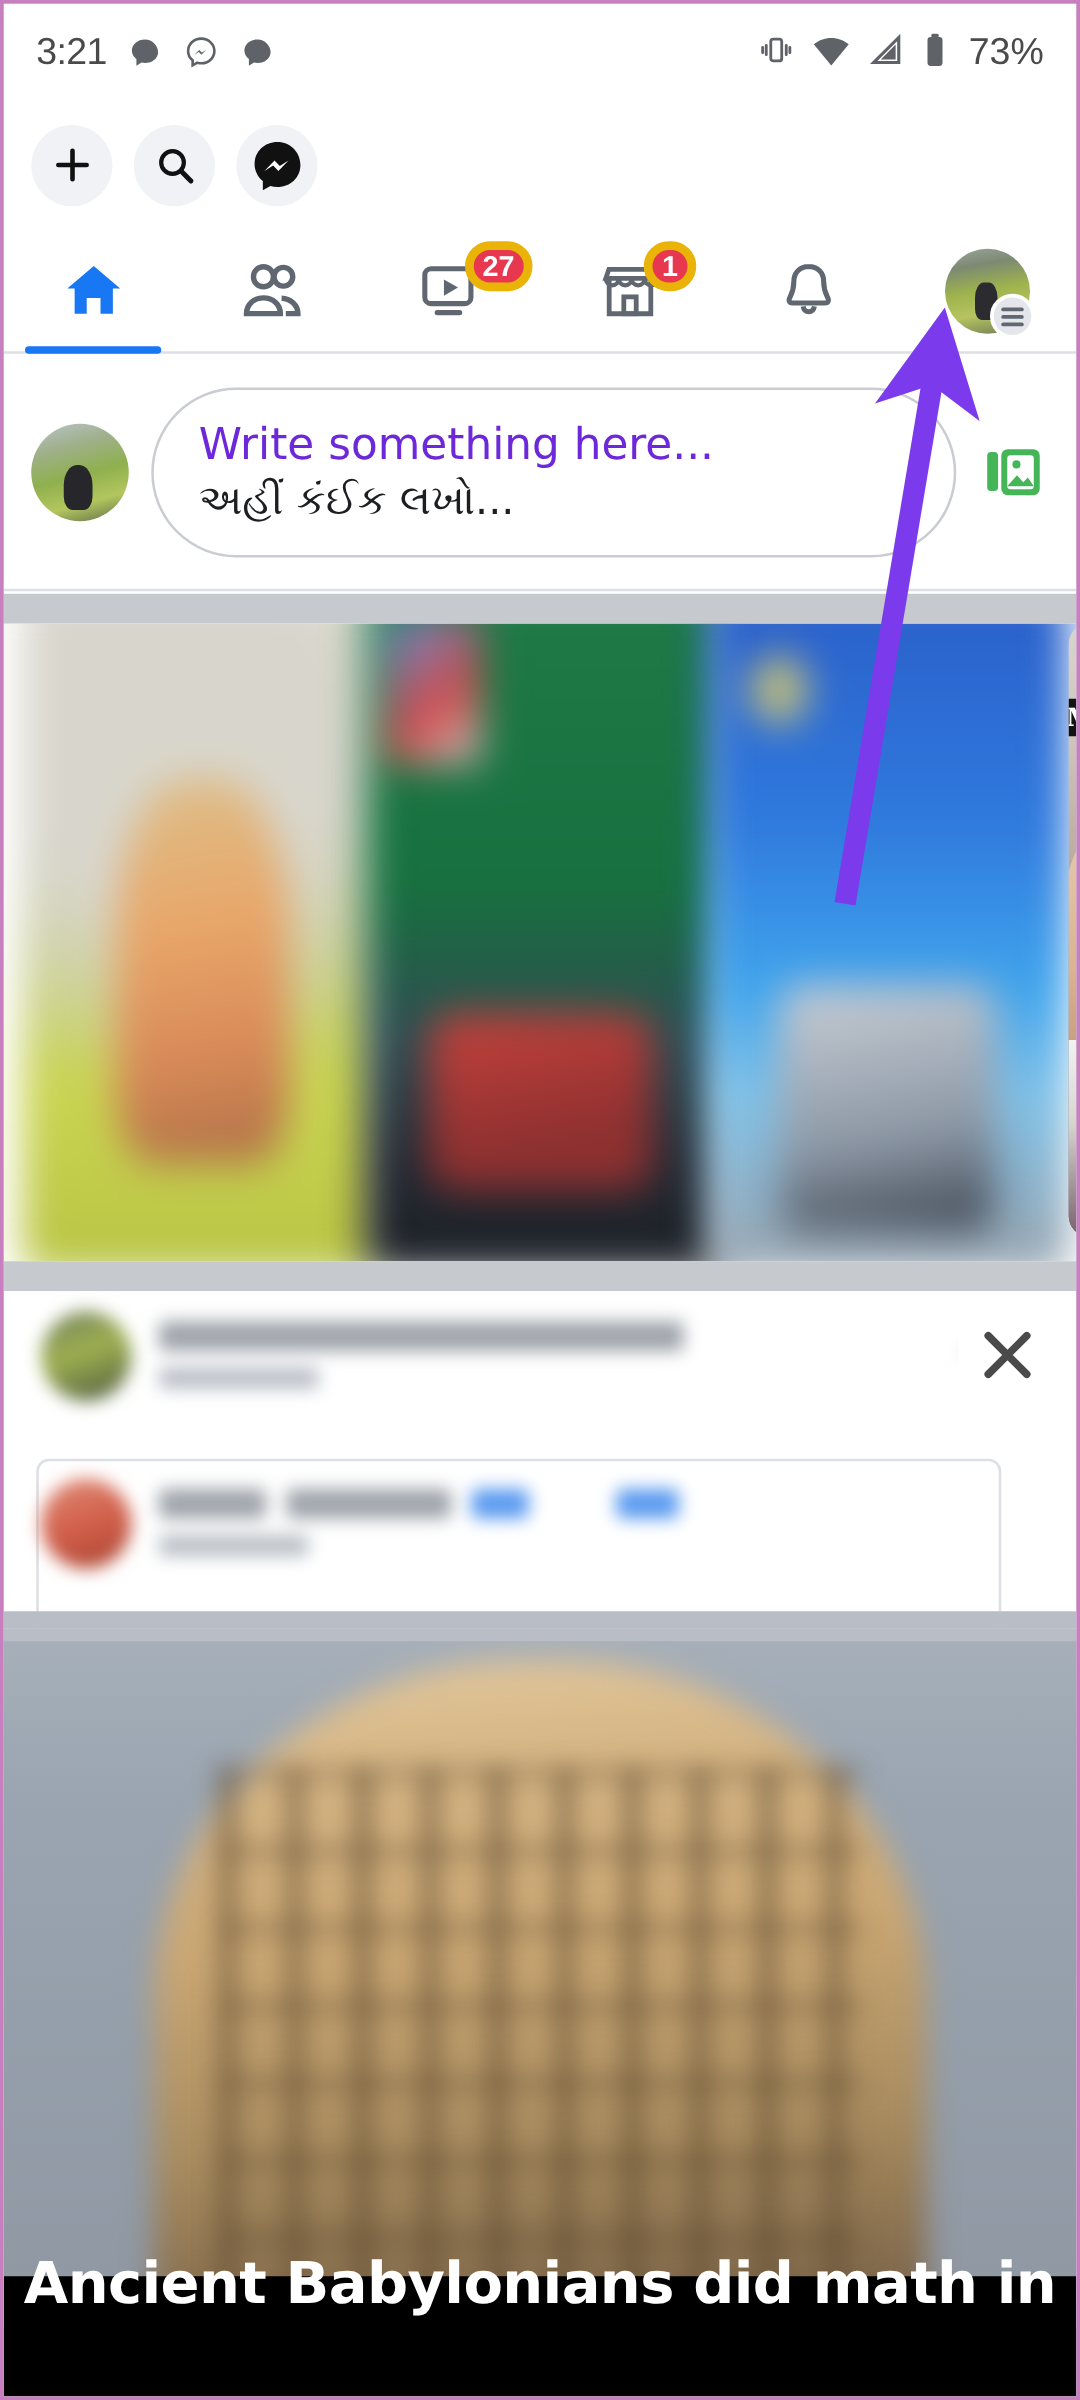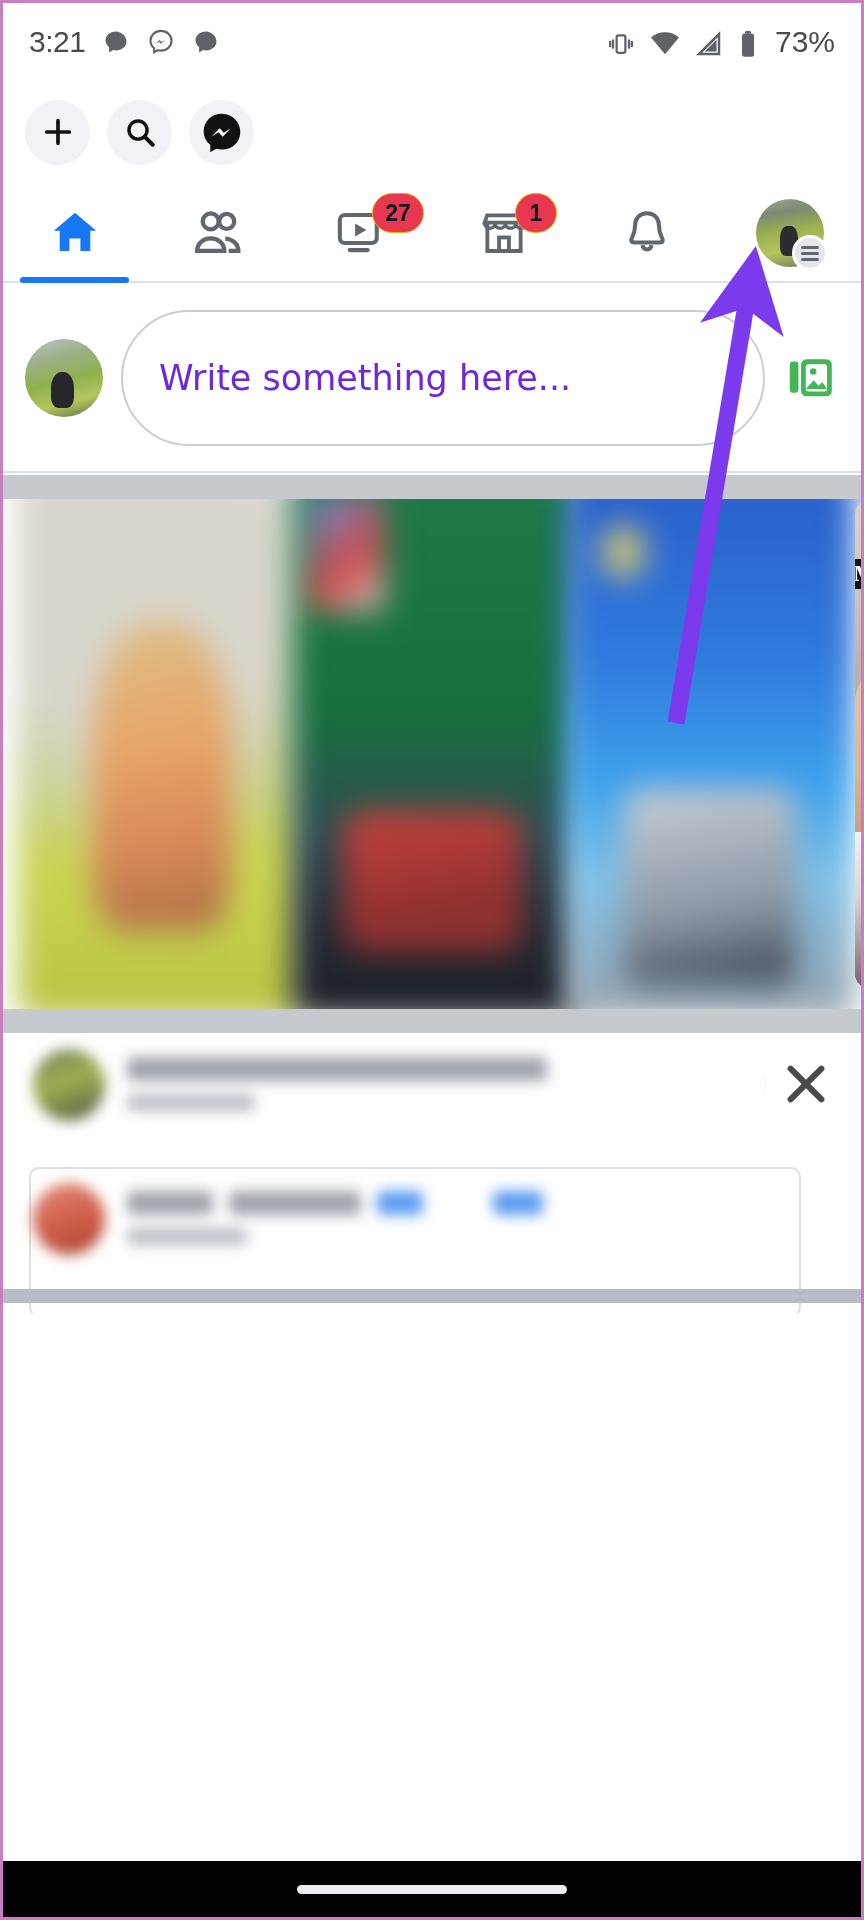--- a/index.html
+++ b/index.html
@@ -18,21 +18,21 @@
   }
 
   
   .statusbar {
     position:absolute; left:0; top:0; width:858px; height:78px;
     display:flex; align-items:center; justify-content:space-between;
     padding:0 26px; background:#ffffff;
   }
   .sb-left { display:flex; align-items:center; gap:17px; }
   .sb-time { font-size:30px; color:#4a4a4a; letter-spacing:-0.5px; }
-  .sb-right { display:flex; align-items:flex-end; gap:13px; }
+  .sb-right { display:flex; align-items:flex-start; gap:13px; }
   .sb-batt-text { font-size:30px; color:#4a4a4a; margin-left:3px; }
   .ic { display:block; }
 
   
   .fbheader {
     position:absolute; left:0; top:78px; width:858px; height:102px;
     display:flex; align-items:center; justify-content:space-between;
     padding:0 22px; background:#ffffff;
   }
   .fb-wordmark {
@@ -56,24 +56,24 @@
   .tab {
     flex:1; position:relative; height:100px;
     display:flex; align-items:center; justify-content:center;
   }
   .tab-underline {
     position:absolute; left:12%; bottom:0; width:76%; height:6px;
     background:#1877F2; border-radius:3px;
   }
   .badge {
     position:absolute; border-radius:22px;
-    background:#e8384f; color:#0f172a;
+    background:#e8384f; color:#ffffff;
     font-size:23px; font-weight:bold;
     display:flex; align-items:center; justify-content:center;
-    border:1px solid #eab308;
+    border:7px solid #eab308;
     text-align:right;
   }
   .badge-27 { top:10px; left:58%; min-width:52px; height:40px; padding:0 7px; }
   .badge-1  { top:10px; left:58%; min-width:42px; height:40px; padding:0 7px; }
 
   .avatar-wrap { position:relative; width:68px; height:68px; }
   .avatar {
     width:68px; height:68px; border-radius:50%; overflow:hidden;
     position:relative;
     background:linear-gradient(170deg,#9aa59b 0%,#7d8a72 22%,#9db24e 48%,#b6c45e 72%,#6f7a5a 100%);
@@ -405,20 +405,21 @@
             <i></i>
         </div>
       </div>
     </div>
   </div>
 
   <div class="composer">
     <div class="composer-avatar"></div>
     <div class="composer-box">
       <div class="composer-line1">Write something here...</div>
+      <div class="composer-line2">અહીં કંઈક લખો...</div>
     </div>
     <div class="photo-btn">
       <svg width="52" height="52" viewBox="0 0 24 24">
         <rect x="2.2" y="4.4" width="4" height="14.4" rx="1.4" fill="#45b658"></rect>
         <rect x="7.4" y="3.4" width="14.2" height="17" rx="2.4" fill="#45b658"></rect>
         <rect x="9.6" y="5.6" width="9.8" height="12.6" rx="1.2" fill="#ffffff"></rect>
         <circle cx="13" cy="9" r="1.5" fill="#45b658"></circle>
         <path d="M9.6 17.1l3.6-4.1 2.3 2.6 1.7-1.8 2.2 3.3H9.6z" fill="#45b658"></path>
       </svg>
     </div>
@@ -469,20 +470,28 @@
     </div>
 
     <div class="close-btn">
       <svg width="56" height="56" viewBox="0 0 24 24">
         <path d="M5.4 5.4l13.2 13.2M18.6 5.4L5.4 18.6" stroke="#4a4a4a" stroke-width="2.6" stroke-linecap="round"></path>
       </svg>
     </div>
   </div>
 
   <div class="media-strip"></div>
+  <div class="media">
+    <div class="media-clip-top"></div>
+    <div class="media-img"></div>
+    <div class="media-tablet"></div>
+    <div class="media-carvings"></div>
+    <div class="media-caption-band"></div>
+    <div class="media-caption">Ancient Babylonians did math in</div>
+  </div>
 
   <div class="navbar">
     <div class="home-indicator"></div>
   </div>
 
   <svg class="arrow-svg" viewBox="0 0 864 1920">
     <defs>
       <marker id="arrowhead" markerWidth="5" markerHeight="5" refX="2.2" refY="2.5" orient="auto">
         <path d="M0,0 L5,2.5 L0,5 L1.3,2.5 Z" fill="#7c3aed"></path>
       </marker>

